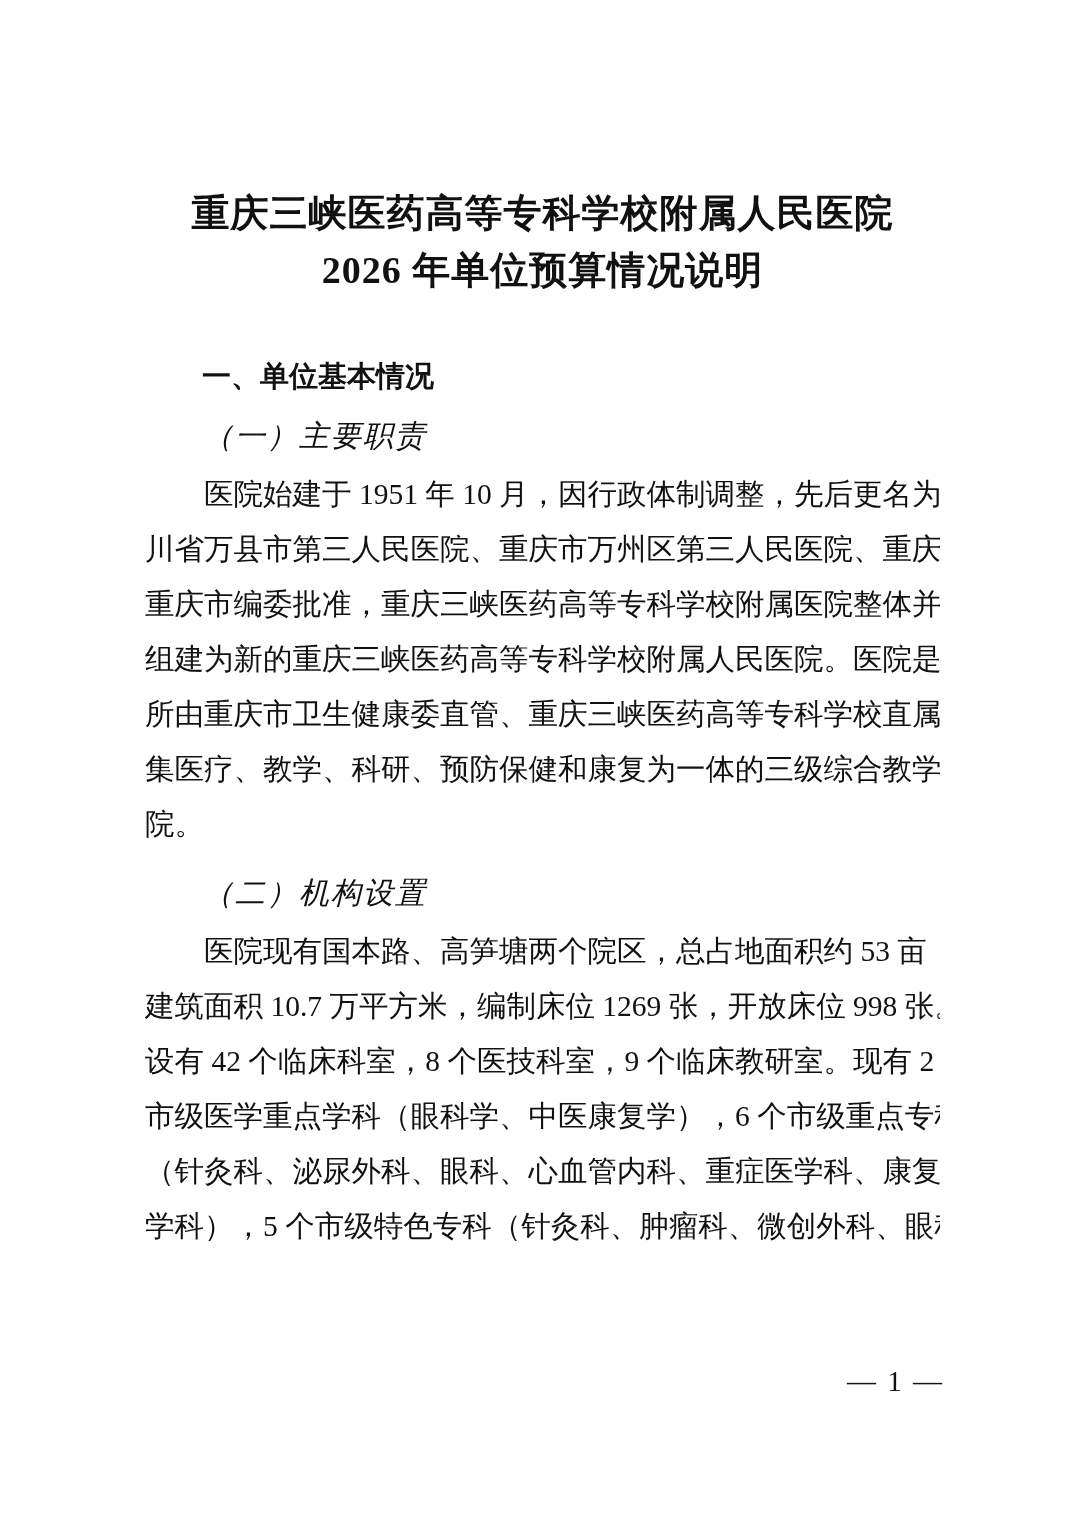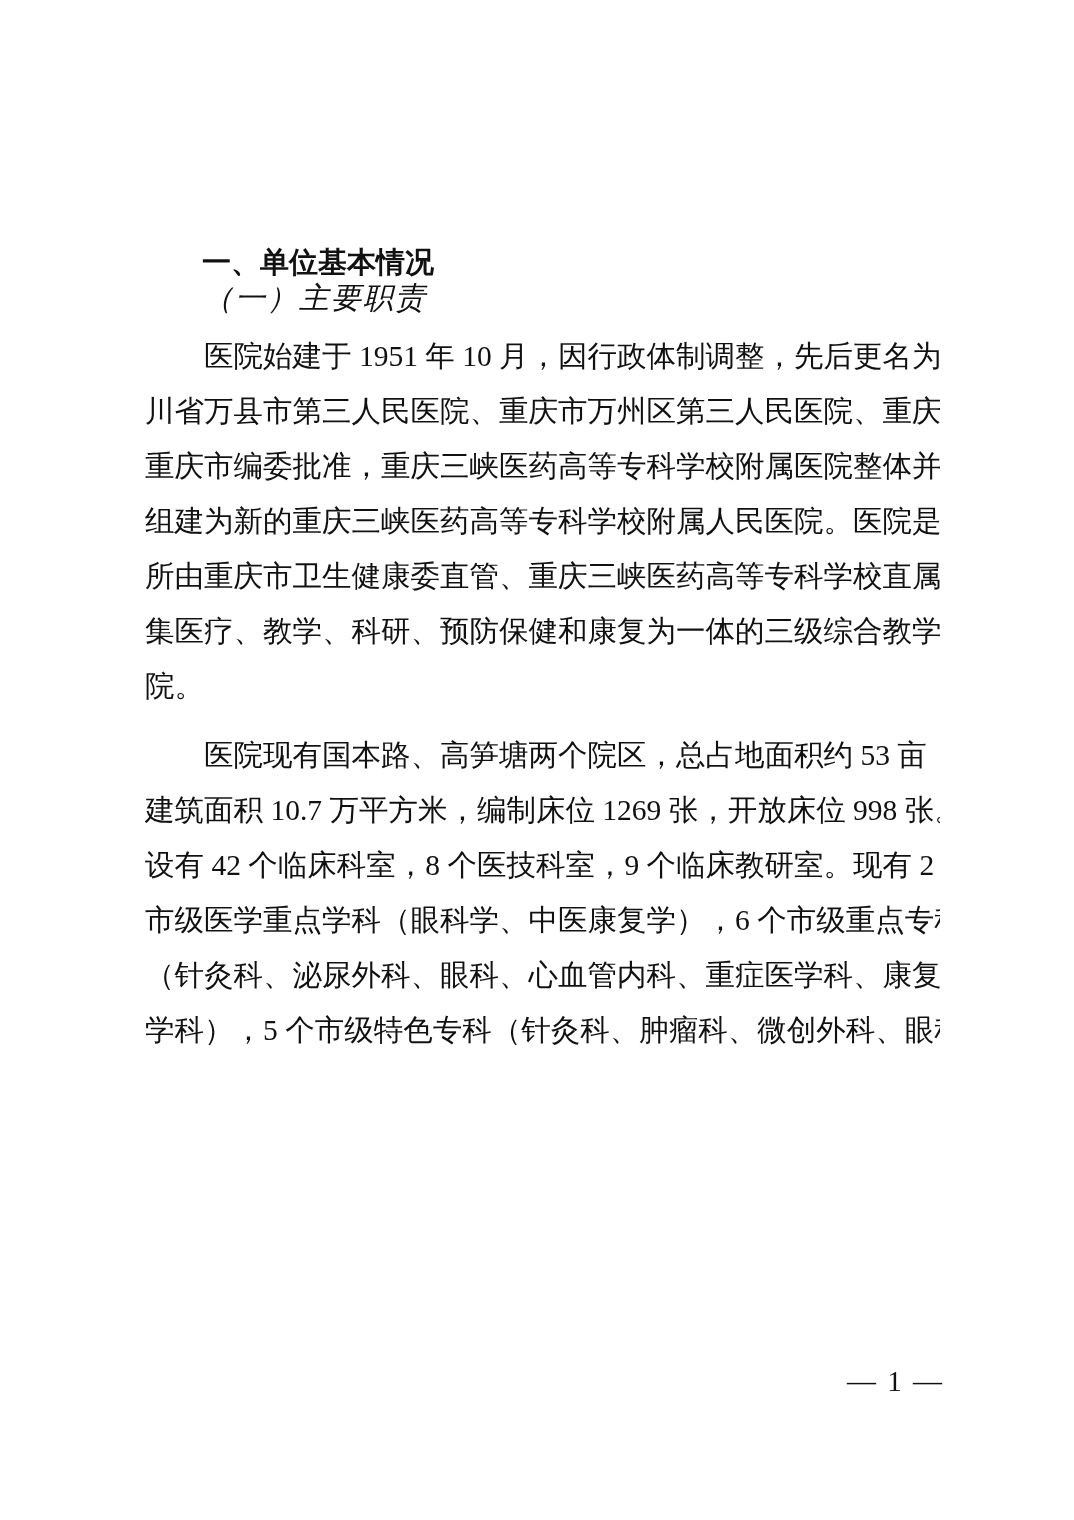--- a/index.html
+++ b/index.html
@@ -26,20 +26,21 @@
     font-weight: bold;
     font-size: 29px;
     line-height: 32px;
     margin-top: 64px;
     padding-left: 57px;
   }
   .sub {
     font-style: italic; 
     font-size: 30px;
     line-height: 34px;
+    margin-top: 24px;
     padding-left: 58px;
     letter-spacing: 2px;
   }
   .para { margin-top: 14px; }
   .para .bline {
     font-size: 29.5px;
     line-height: 55px;
     height: 55px;
     text-align: justify;
     text-align-last: justify;
@@ -58,35 +59,40 @@
     bottom: 122px;
     font-size: 29px;
     letter-spacing: 2px;
   }
 </style>
 </head>
 <body>
 
 <div class="page">
 
+  <div class="doc-title">
+    <div>重庆三峡医药高等专科学校附属人民医院</div>
+    <div>2026 年单位预算情况说明</div>
+  </div>
 
   <div class="h1">一、单位基本情况</div>
 
   <div class="sub">（一）主要职责</div>
 
   <div class="para">
     <div class="bline first">医院始建于 1951 年 10 月，因行政体制调整，先后更名为四</div>
     <div class="bline">川省万县市第三人民医院、重庆市万州区第三人民医院、重庆市</div>
     <div class="bline">重庆市编委批准，重庆三峡医药高等专科学校附属医院整体并入，</div>
     <div class="bline">组建为新的重庆三峡医药高等专科学校附属人民医院。医院是一</div>
     <div class="bline">所由重庆市卫生健康委直管、重庆三峡医药高等专科学校直属，</div>
     <div class="bline">集医疗、教学、科研、预防保健和康复为一体的三级综合教学医</div>
     <div class="bline last">院。</div>
   </div>
 
+  <div class="sub">（二）机构设置</div>
 
   <div class="para">
     <div class="bline first">医院现有国本路、高笋塘两个院区，总占地面积约 53 亩，</div>
     <div class="bline">建筑面积 10.7 万平方米，编制床位 1269 张，开放床位 998 张。</div>
     <div class="bline">设有 42 个临床科室，8 个医技科室，9 个临床教研室。现有 2 个</div>
     <div class="bline">市级医学重点学科（眼科学、中医康复学），6 个市级重点专科</div>
     <div class="bline">（针灸科、泌尿外科、眼科、心血管内科、重症医学科、康复医</div>
     <div class="bline">学科），5 个市级特色专科（针灸科、肿瘤科、微创外科、眼科、</div>
   </div>
 

